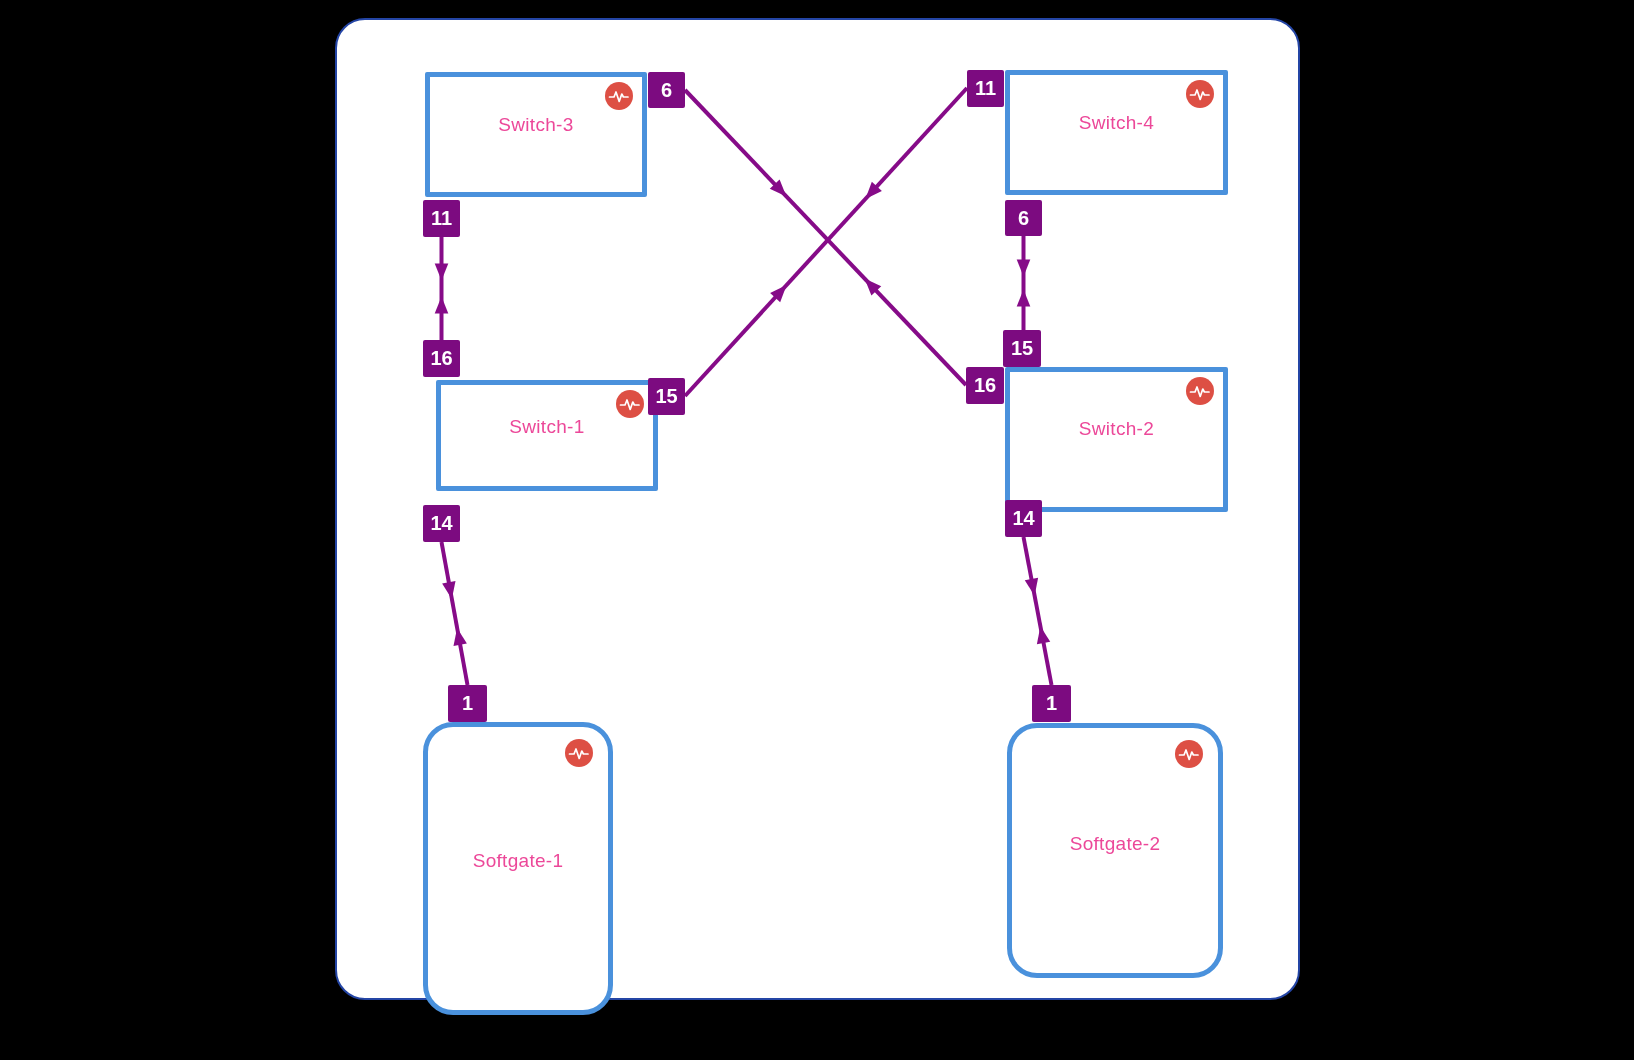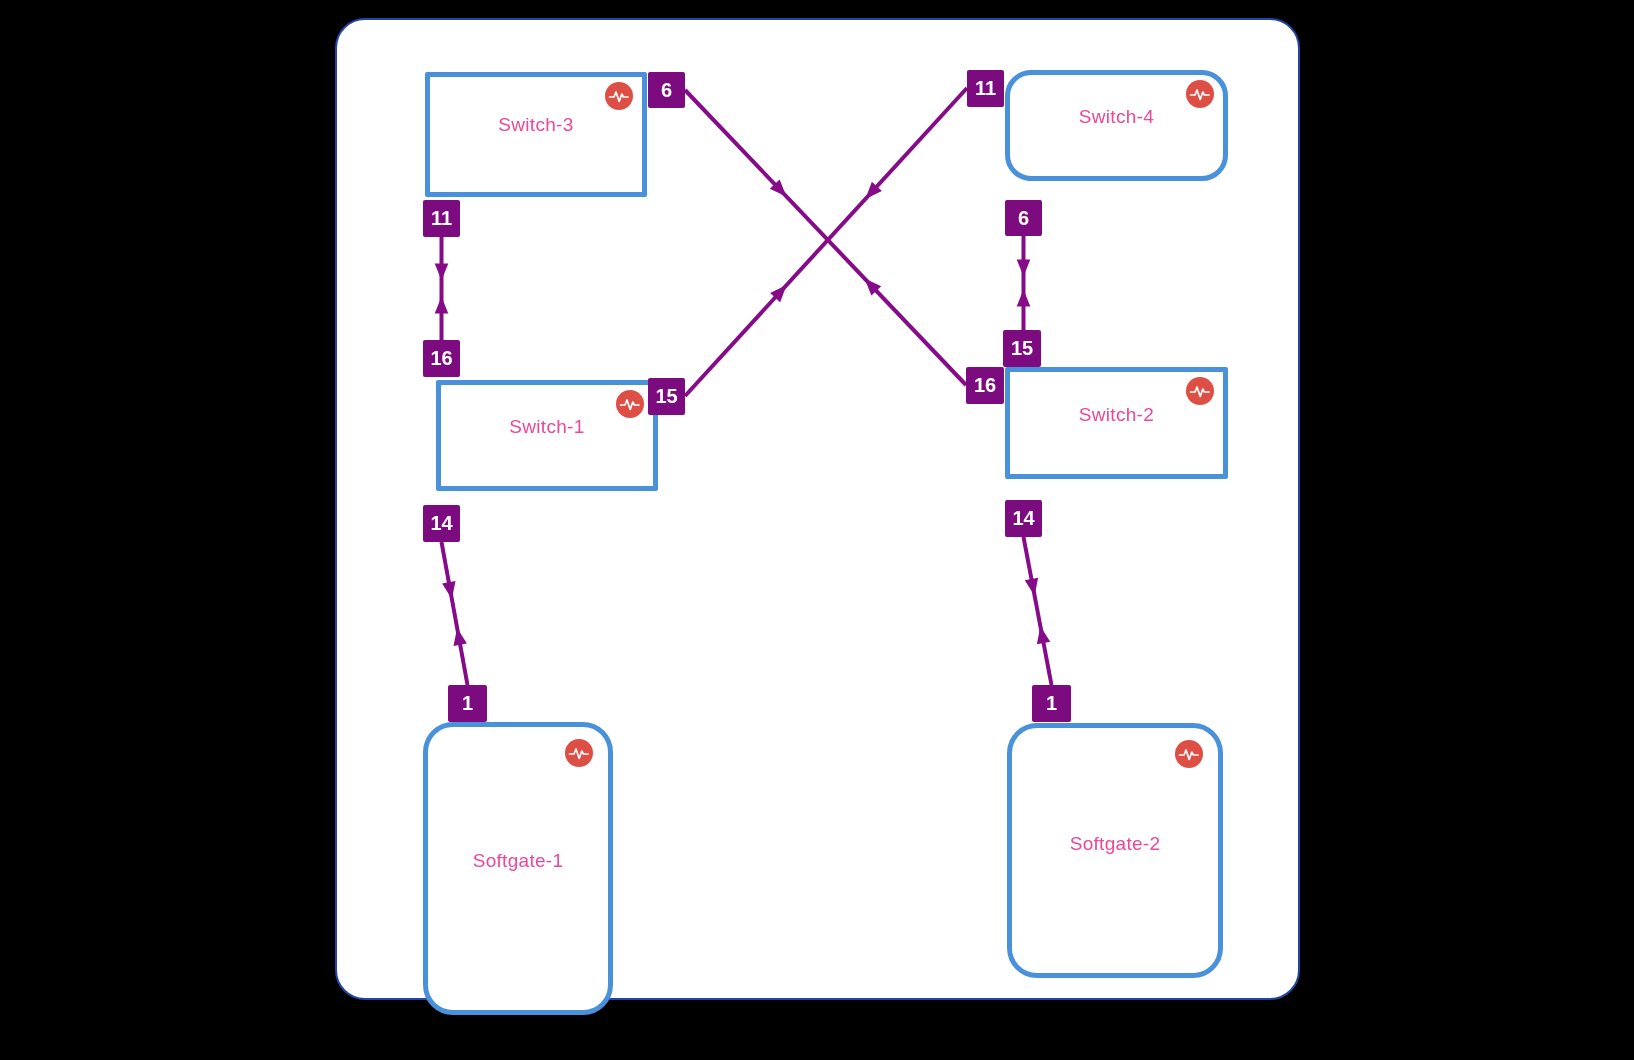--- a/index.html
+++ b/index.html
@@ -71,35 +71,35 @@
       </g>
     </svg>
   <div id="nodes-layer">
       <div class="node" style="left: 425px; top: 72px; width: 222px; height: 125px;">
         <svg class="picon" viewBox="0 0 28 28">
           <circle cx="14" cy="14" r="14" fill="#dd4f44"></circle>
           <path d="M4.5,15 h4.5 l2,-5 l3.2,9.5 l2.6,-7.5 l1.6,3 h4.6" fill="none" stroke="#ffffff" stroke-width="1.7" stroke-linecap="round" stroke-linejoin="round"></path>
         </svg>
         <span class="nlabel">Switch-3</span>
       </div>
-      <div class="node" style="left: 1005px; top: 70px; width: 223px; height: 111px; border-radius: 26px;">
+      <div class="node" style="left: 1005px; top: 70px; width: 223px; height: 125px;">
         <svg class="picon" viewBox="0 0 28 28">
           <circle cx="14" cy="14" r="14" fill="#dd4f44"></circle>
           <path d="M4.5,15 h4.5 l2,-5 l3.2,9.5 l2.6,-7.5 l1.6,3 h4.6" fill="none" stroke="#ffffff" stroke-width="1.7" stroke-linecap="round" stroke-linejoin="round"></path>
         </svg>
         <span class="nlabel">Switch-4</span>
       </div>
       <div class="node" style="left: 436px; top: 380px; width: 222px; height: 111px;">
         <svg class="picon" viewBox="0 0 28 28">
           <circle cx="14" cy="14" r="14" fill="#dd4f44"></circle>
           <path d="M4.5,15 h4.5 l2,-5 l3.2,9.5 l2.6,-7.5 l1.6,3 h4.6" fill="none" stroke="#ffffff" stroke-width="1.7" stroke-linecap="round" stroke-linejoin="round"></path>
         </svg>
         <span class="nlabel">Switch-1</span>
       </div>
-      <div class="node" style="left: 1005px; top: 367px; width: 223px; height: 112px;">
+      <div class="node" style="left: 1005px; top: 367px; width: 223px; height: 145px;">
         <svg class="picon" viewBox="0 0 28 28">
           <circle cx="14" cy="14" r="14" fill="#dd4f44"></circle>
           <path d="M4.5,15 h4.5 l2,-5 l3.2,9.5 l2.6,-7.5 l1.6,3 h4.6" fill="none" stroke="#ffffff" stroke-width="1.7" stroke-linecap="round" stroke-linejoin="round"></path>
         </svg>
         <span class="nlabel">Switch-2</span>
       </div>
       <div class="node rounded" style="left: 423px; top: 722px; width: 190px; height: 293px;">
         <svg class="picon" viewBox="0 0 28 28">
           <circle cx="14" cy="14" r="14" fill="#dd4f44"></circle>
           <path d="M4.5,15 h4.5 l2,-5 l3.2,9.5 l2.6,-7.5 l1.6,3 h4.6" fill="none" stroke="#ffffff" stroke-width="1.7" stroke-linecap="round" stroke-linejoin="round"></path>

